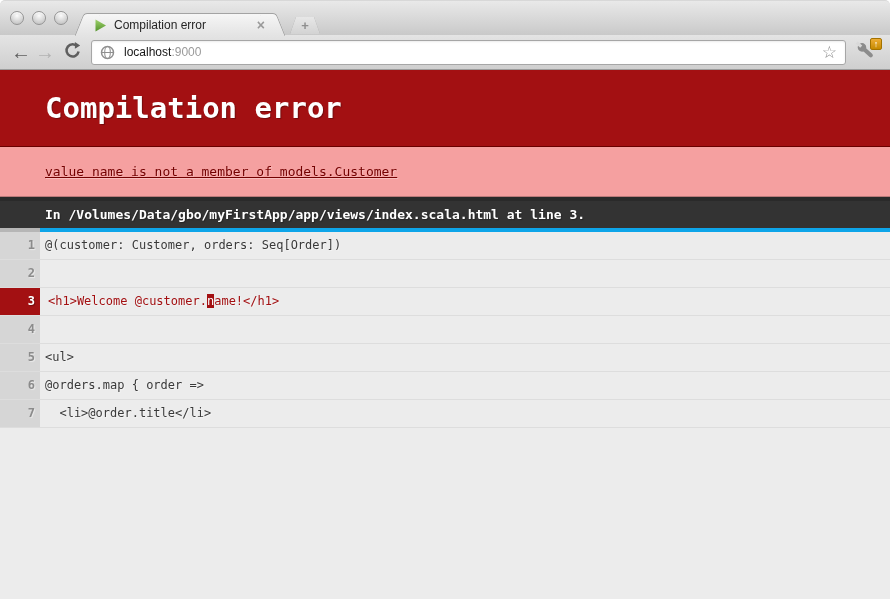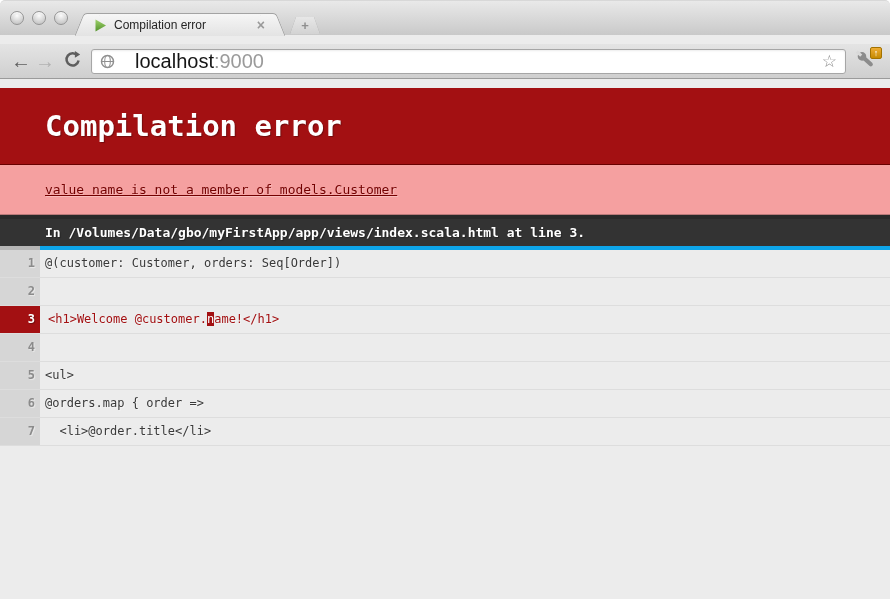--- a/index.html
+++ b/index.html
@@ -4,21 +4,20 @@
 <style>
   * { box-sizing: border-box; }
   html, body { margin: 0; padding: 0; background: #ffffff; }
   .window {
     width: 890px; height: 599px;
     font-family: "Liberation Sans", sans-serif;
     display: flex; flex-direction: column;
     overflow: hidden; position: relative;
     border-radius: 5px 5px 0 0;
     background: #ECECEC;
-    gap: 9px;
   }
 
   
   .titlebar {
     height: 35px; flex: none; position: relative;
     background: linear-gradient(#e9e9e9, #c9c9c9);
     border-top: 1px solid #d8d8d8;
     border-radius: 5px 5px 0 0;
   }
   .traffic { position: absolute; left: 10px; top: 10px; display: flex; gap: 8px; }
@@ -63,21 +62,21 @@
   }
   .nav-btn { font-size: 20px; line-height: 1; color: #5d5d5d; width: 24px; text-align: center; flex: none; }
   .nav-btn.disabled { color: #b2b2b2; }
   .reload-btn { flex: none; width: 26px; text-align: center; margin: 0 2px; }
   .omnibox {
     flex: 1; height: 25px; margin: 0 7px 0 4px;
     background: #ffffff; border: 1px solid #a6a6a6; border-radius: 3px;
     display: flex; align-items: center; padding: 0 8px;
     box-shadow: inset 0 1px 2px rgba(0,0,0,.08);
   }
-  .url { margin-left: 20px; font-size: 20px; white-space: nowrap; }
+  .url { margin-left: 9px; font-size: 12px; white-space: nowrap; }
   .url-host { color: #161616; }
   .url-port { color: #9a9a9a; }
   .omni-spacer { flex: 1; }
   .star { color: #8e8e8e; font-size: 17px; line-height: 1; flex: none; }
   .wrench-wrap { position: relative; width: 26px; height: 24px; flex: none; margin-left: 2px; }
   .badge {
     position: absolute; right: -1px; top: -2px; width: 12px; height: 12px;
     background: linear-gradient(#eeac33, #c68a00);
     border: 1px solid #a37200; border-radius: 2px;
     color: #fff; font-size: 9px; font-weight: bold; line-height: 10px; text-align: center;

